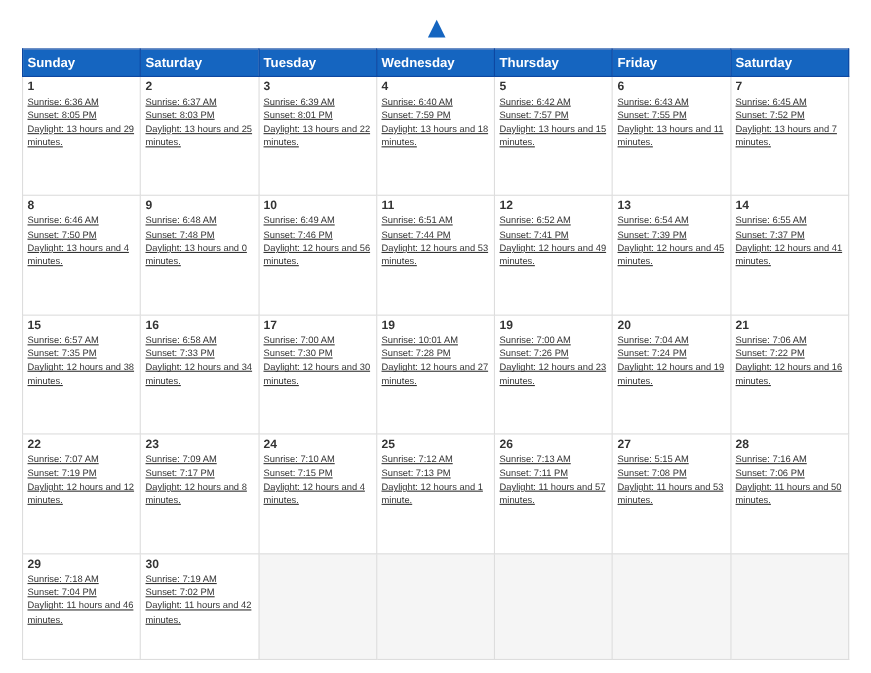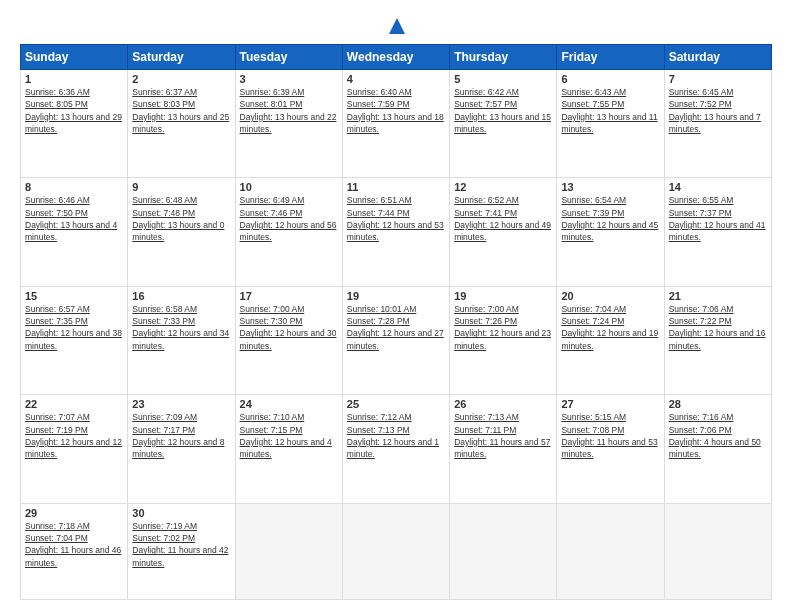--- a/index.html
+++ b/index.html
@@ -356,21 +356,21 @@
           <span>Sunrise: 5:15 AM</span><br>
           <span>Sunset: 7:08 PM</span><br>
           <span>Daylight: 11 hours and 53 minutes.</span>
         </div>
       </td>
           <td>
         <span class="day-number">28</span>
         <div class="day-info">
           <span>Sunrise: 7:16 AM</span><br>
           <span>Sunset: 7:06 PM</span><br>
-          <span>Daylight: 4 hours and 50 minutes.</span>
+          <span>Daylight: 11 hours and 50 minutes.</span>
         </div>
       </td>
         </tr>
         <tr>
           <td>
         <span class="day-number">29</span>
         <div class="day-info">
           <span>Sunrise: 7:18 AM</span><br>
           <span>Sunset: 7:04 PM</span><br>
           <span>Daylight: 11 hours and 46 minutes.</span>

